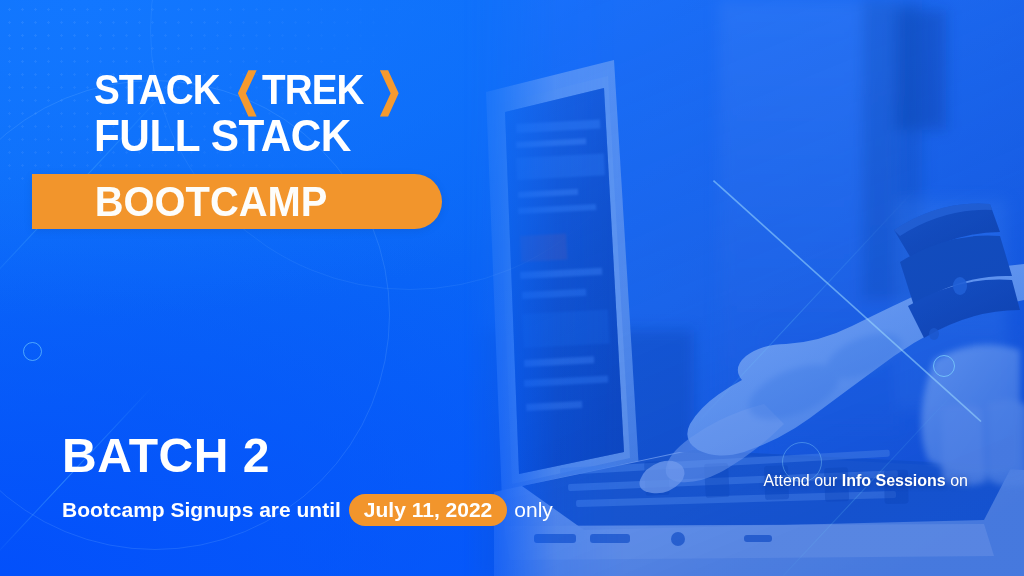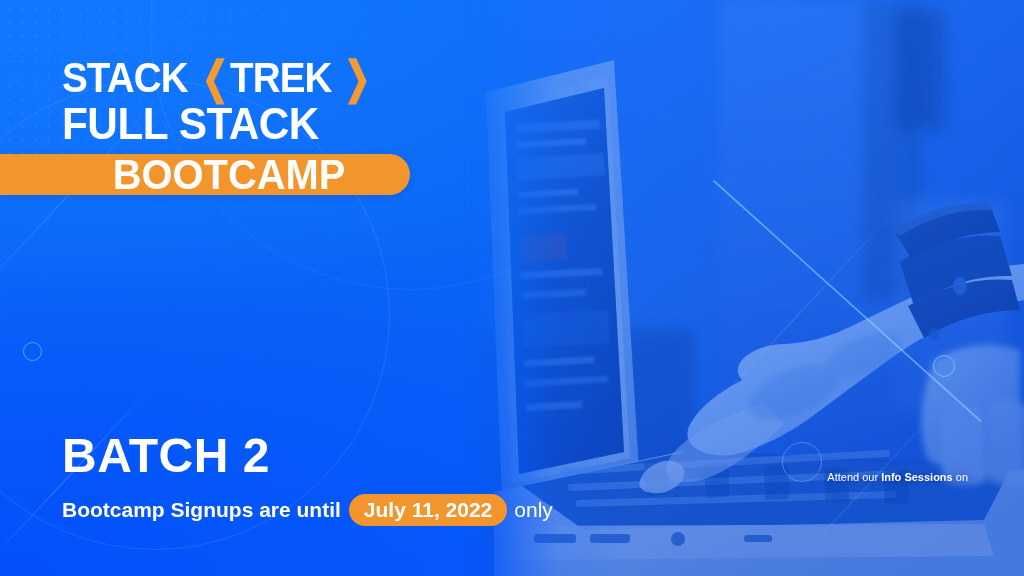--- a/index.html
+++ b/index.html
@@ -64,21 +64,21 @@
   #photo {
     position:absolute; right:0; top:0;
     width:560px; height:576px;
     overflow:hidden;
     -webkit-mask-image:linear-gradient(90deg, rgba(0,0,0,0) 0px, rgba(0,0,0,0.30) 38px, rgba(0,0,0,0.85) 92px, #000 160px);
     mask-image:linear-gradient(90deg, rgba(0,0,0,0) 0px, rgba(0,0,0,0.30) 38px, rgba(0,0,0,0.85) 92px, #000 160px);
   }
   #photo svg { display:block; width:560px; height:576px; }
 
   
-  #logo-block { position:absolute; left:0; top:56px; width:470px; }
+  #logo-block { position:absolute; left:0; top:68px; width:470px;padding-left:32px; }
   .logo-row1 {
     padding-left:62px;
     display:flex; align-items:center;
     font-weight:bold;
     font-size:42px;
     letter-spacing:-1px;
     line-height:1;
     color:#ffffff;
     font-stretch:condensed;
   }
@@ -96,28 +96,27 @@
     padding-left:62px;
     font-weight:bold;
     font-size:45px;
     letter-spacing:-0.5px;
     line-height:1.05;
     color:#ffffff;
   }
   .logo-row2 span { display:inline-block; transform:scaleX(0.94); transform-origin:left center; }
 
   #bootcamp-pill {
-    margin-top:7px;
-    height:41px;
+    margin-top:15px;
+    height:55px;
     width:410px;
     background:#f2952c;
     border-radius:0 30px 30px 0;
     display:flex; align-items:center;
     box-shadow:0 2px 10px rgba(0,0,0,0.08);
-    justify-content:center;
   }
   #bootcamp-pill .label {
     padding-left:66px;
     font-weight:bold;
     font-size:42px;
     letter-spacing:0px;
     color:#fdfdfb;
     line-height:1;
     display:inline-block;
     transform:scaleX(0.95);
@@ -152,21 +151,21 @@
     padding:5px 15px 6px;
     line-height:1;
   }
 
   
   #info-block {
     position:absolute;
     right:56px; top:470px;
     text-align:left;
     color:#ffffff;
-    font-size:11px;
+    font-size:16px;
     line-height:1.42;
     text-shadow:0 1px 5px rgba(2,30,90,0.40);
     font-weight:500;
   }
   #info-block b { font-weight:bold; }
 </style>
 </head>
 <body>
 
 <div id="stage">

